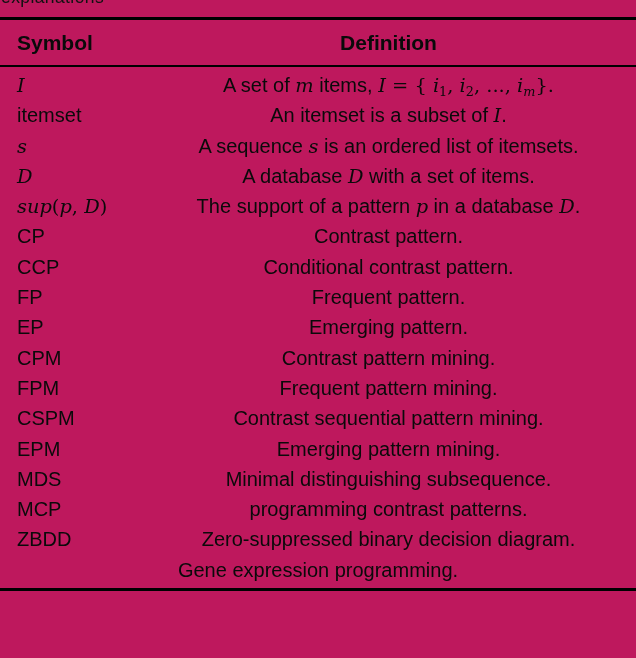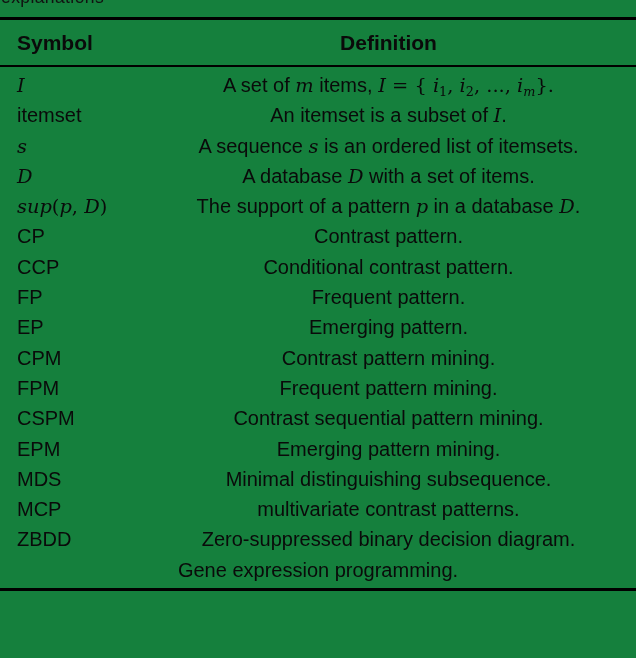--- a/index.html
+++ b/index.html
@@ -1,20 +1,20 @@
 <!DOCTYPE html>
 <html><head>
 <meta charset="utf-8">
 <style>
   html, body { margin: 0; padding: 0; background: #ffffff; }
   .page {
     position: relative;
     width: 636px;
     height: 658px;
-    background: #15803d;
+    background: #be185d;
     color: #0a0a0a;
     font-family: "Liberation Sans", sans-serif;
     overflow: hidden;
   }
   
   .caption-clip {
     position: absolute;
     top: 0; left: 1px;
     width: 320px; height: 8px;
     overflow: hidden;
@@ -150,21 +150,21 @@
         <div class="body-row">
           <div class="col-symbol"><span>EPM</span></div>
           <div class="col-def"><span>Emerging pattern mining.</span></div>
         </div>
         <div class="body-row">
           <div class="col-symbol"><span>MDS</span></div>
           <div class="col-def"><span>Minimal distinguishing subsequence.</span></div>
         </div>
         <div class="body-row">
           <div class="col-symbol"><span>MCP</span></div>
-          <div class="col-def"><span>multivariate contrast patterns.</span></div>
+          <div class="col-def"><span>programming contrast patterns.</span></div>
         </div>
         <div class="body-row">
           <div class="col-symbol"><span>ZBDD</span></div>
           <div class="col-def"><span>Zero-suppressed binary decision diagram.</span></div>
         </div>
         <div class="body-row">
           <div class="col-def"><span>Gene expression programming.</span></div>
         </div>
       </div>
 

